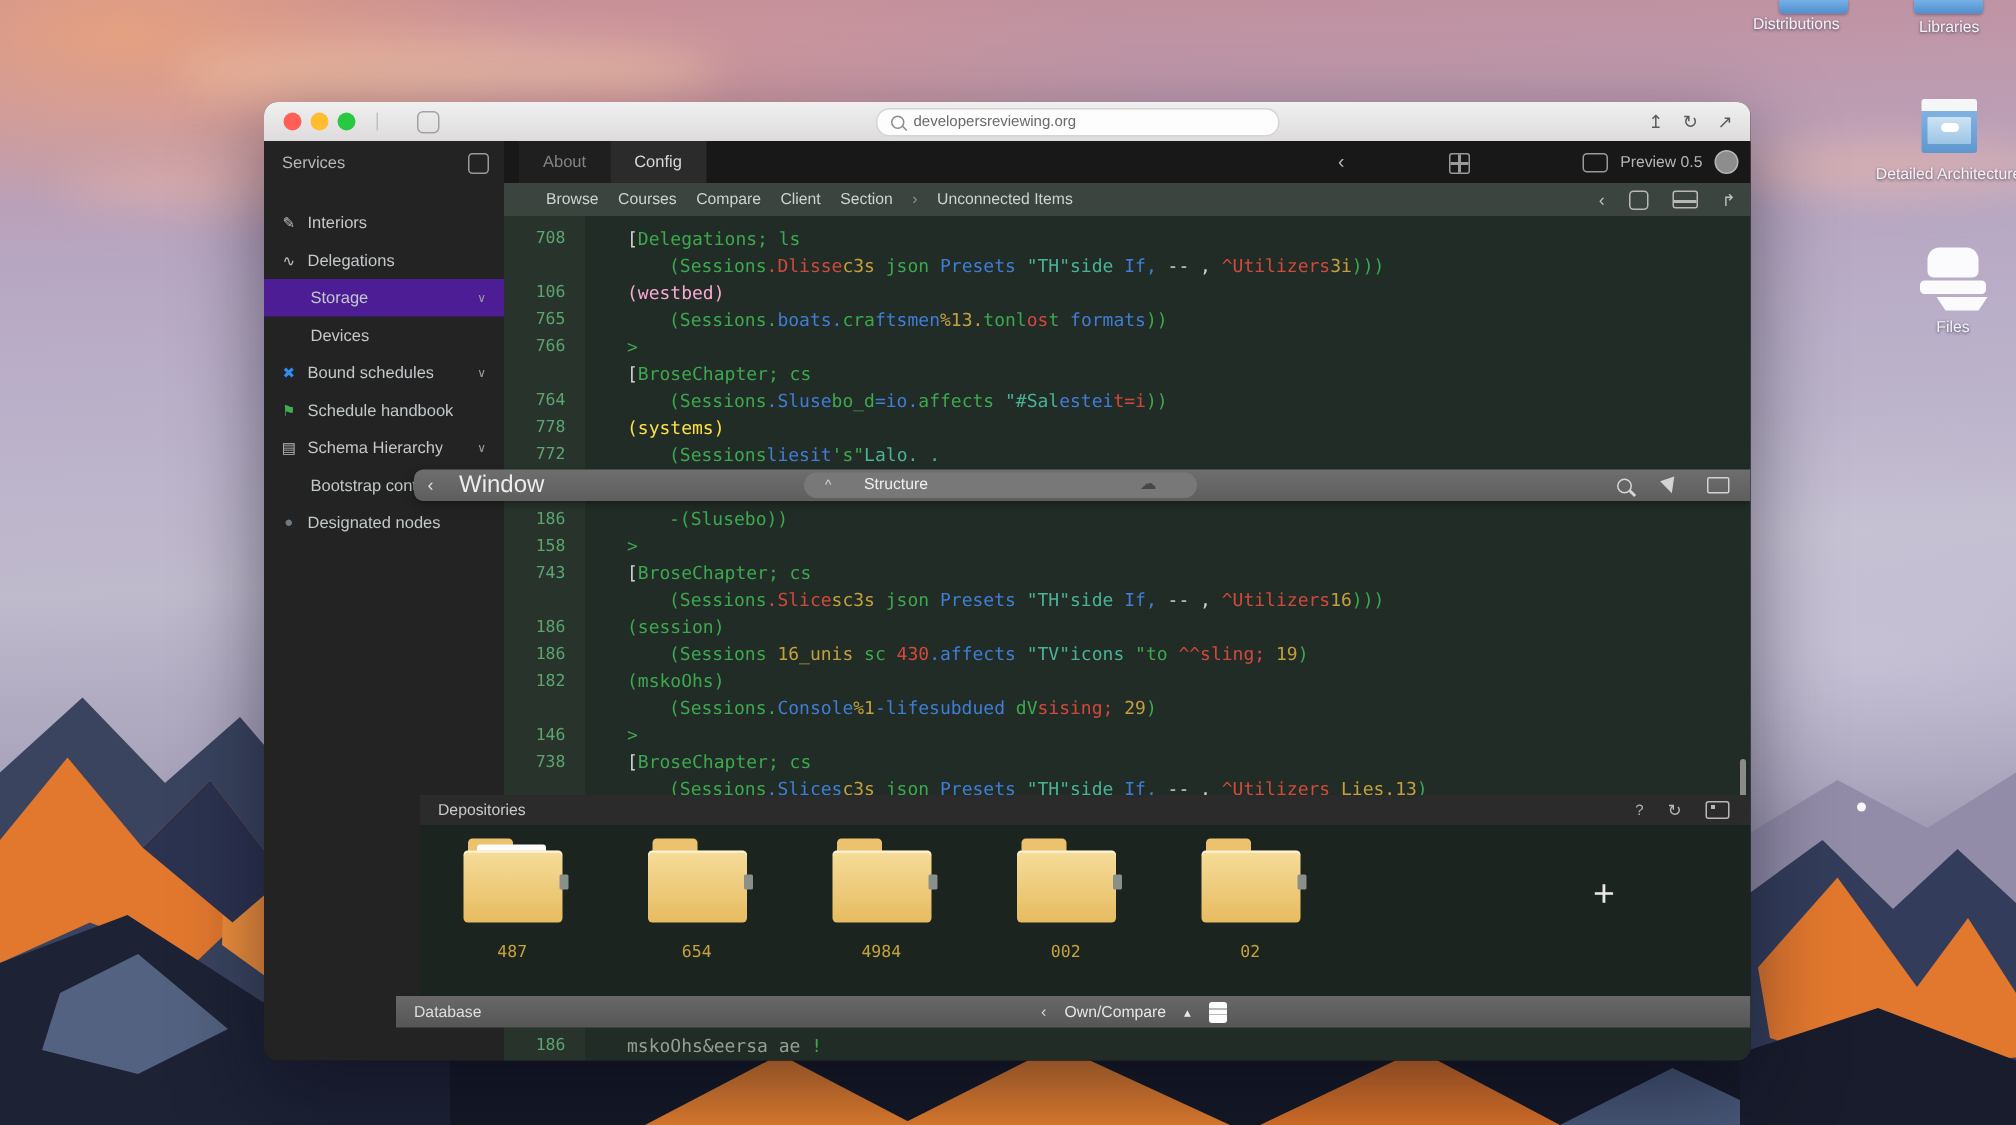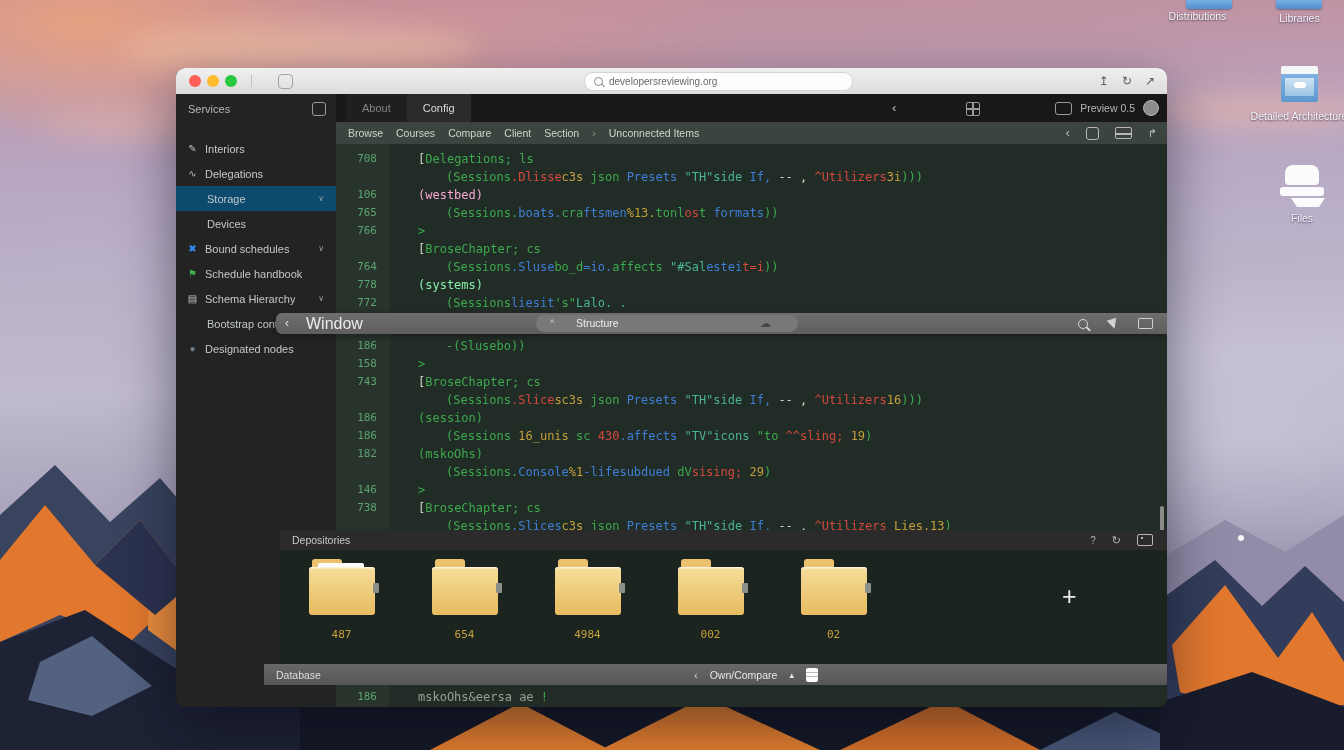--- a/index.html
+++ b/index.html
@@ -51,41 +51,41 @@
   .tb-right{position:absolute;right:12px;top:0;height:26px;display:flex;align-items:center;gap:13px;
     font-size:12px;color:#5c5a5a;}
   
   .sidebar{position:absolute;left:0;top:26px;width:160px;bottom:0;background:#232323;}
   .sb-head{display:flex;align-items:center;height:30px;padding:0 10px 0 12px;}
   .sb-title{font-size:11px;color:#b4b7b9;flex:1;}
   .sb-sq{width:12px;height:12px;border:1.5px solid #9a9a9a;border-radius:3px;}
   .sb-items{margin-top:12px;}
   .sb-item{display:flex;align-items:center;height:25px;padding-left:9px;cursor:default;}
   .sb-item.ind{padding-left:31px;}
-  .sb-item.sel{background:#0c4a6e;gap:28px;}
+  .sb-item.sel{background:#4c1d95;gap:28px;}
   .sb-ic{width:15px;margin-right:5px;font-size:10px;color:#b9bec2;text-align:center;flex:none;}
   .sb-lb{font-size:11px;color:#c3c8ca;white-space:nowrap;overflow:hidden;}
   .sb-ch{margin-left:auto;margin-right:12px;font-size:8px;color:#96a1a6;}
   
   .main{position:absolute;left:160px;top:26px;right:0;bottom:0;background:#1b1b1b;}
   .tabstrip{position:absolute;left:0;top:0;right:0;height:28px;background:#181818;}
   .tabs{display:flex;height:28px;padding-left:10px;}
   .tab{padding:0 16px;line-height:28px;font-size:11px;color:#838383;background:#1f1f1f;}
   .tab.active{background:#2b2b2b;color:#d8d8d8;}
   .ts-back{position:absolute;left:556px;top:0;line-height:28px;font-size:13px;color:#b8b8b8;}
   .icon-grid{position:absolute;left:630px;top:8px;width:12px;height:12px;border:1.5px solid #9a9a9a;border-radius:2px;
     background:linear-gradient(to right,transparent 44%,#9a9a9a 44%,#9a9a9a 56%,transparent 56%),
                linear-gradient(to bottom,transparent 44%,#9a9a9a 44%,#9a9a9a 56%,transparent 56%);}
   .ts-right{position:absolute;right:8px;top:0;height:28px;display:flex;align-items:center;gap:8px;}
   .icon-badge{width:15px;height:11px;border:1.5px solid #9a9a9a;border-radius:3px;}
   .ts-ver{font-size:10.5px;color:#b5b5b5;}
   .icon-avatar{width:14px;height:14px;border-radius:50%;background:#8d8d8d;border:1.5px solid #b5b5b5;}
   
   .menubar{position:absolute;left:0;top:28px;right:0;height:22px;background:#3b443e;
-    display:flex;align-items:center;padding-left:12px;}
+    display:flex;align-items:center;padding-left:28px;}
   .mb-item{font-size:10.5px;color:#ced4ce;margin-right:13px;white-space:nowrap;}
   .mb-sep{font-size:10.5px;color:#909890;margin-right:13px;}
   .mb-right{position:absolute;right:10px;top:0;height:22px;display:flex;align-items:center;gap:16px;}
   .mb-back{font-size:12px;color:#c0c0c0;}
   .icon-sqsm{width:11px;height:11px;border:1.5px solid #b8b8b8;border-radius:3px;}
   .icon-card{width:15px;height:10px;border:1.5px solid #b8b8b8;border-radius:2px;
     background:linear-gradient(to bottom,transparent 55%,#b8b8b8 55%,#b8b8b8 75%,transparent 75%);}
   .mb-arrow{font-size:11px;color:#c0c0c0;}
   
   .editor{position:absolute;left:0;top:50px;right:0;bottom:0;background:#222c26;overflow:hidden;}
@@ -315,21 +315,21 @@
             <div class="cl">
               <span class="ln"></span>
               <span class="ct ind1"><span style="color: rgb(205, 214, 205);">[</span><span style="color: rgb(60, 169, 78);">BroseChapter; cs</span></span>
             </div>
             <div class="cl">
               <span class="ln">764</span>
               <span class="ct ind2"><span style="color: rgb(60, 169, 78);">(Sessions</span><span style="color: rgb(63, 126, 214);">.Sluse</span><span style="color: rgb(60, 169, 78);">bo_d</span><span style="color: rgb(63, 126, 214);">=io.</span><span style="color: rgb(60, 169, 78);">affects </span><span style="color: rgb(73, 179, 151);">"#Sal</span><span style="color: rgb(63, 126, 214);">estei</span><span style="color: rgb(210, 73, 60);">t=i</span><span style="color: rgb(60, 169, 78);">))</span></span>
             </div>
             <div class="cl">
               <span class="ln">778</span>
-              <span class="ct ind1"><span style="color: #86efac; margin-top: 28px;">(systems)</span></span>
+              <span class="ct ind1"><span style="color: #fde047; margin-top: 28px;">(systems)</span></span>
             </div>
             <div class="cl">
               <span class="ln">772</span>
               <span class="ct ind2"><span style="color: rgb(60, 169, 78);">(Sessions</span><span style="color: rgb(63, 126, 214);">liesit</span><span style="color: rgb(60, 169, 78);">'s"</span><span style="color: rgb(73, 179, 151);">Lalo. .</span></span>
             </div>
             <div class="cl gap">
               <span class="ln">186</span>
               <span class="ct ind2"><span style="color: rgb(60, 169, 78);">-(Slusebo))</span></span>
             </div>
             <div class="cl">

